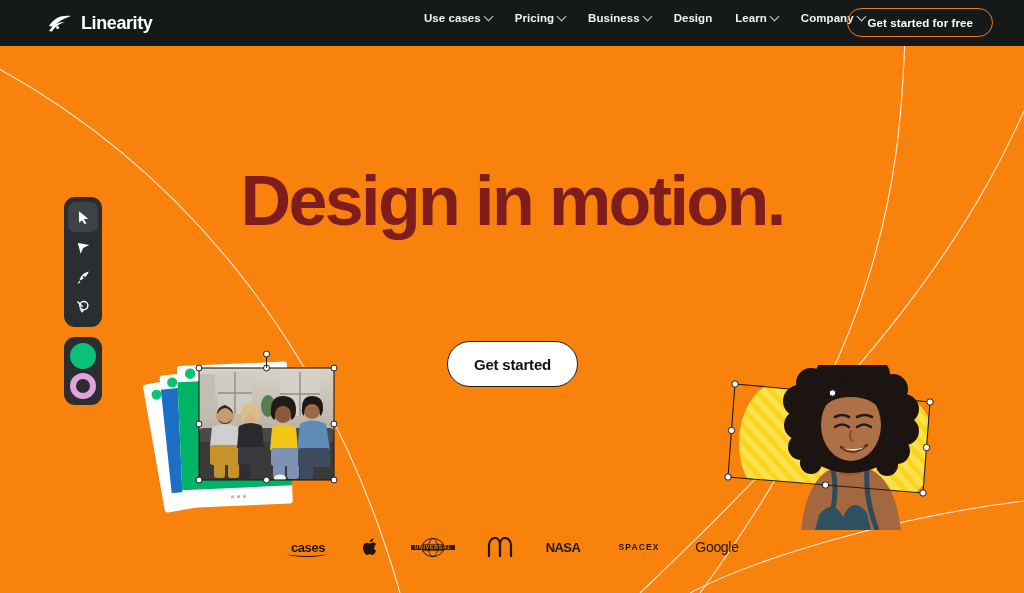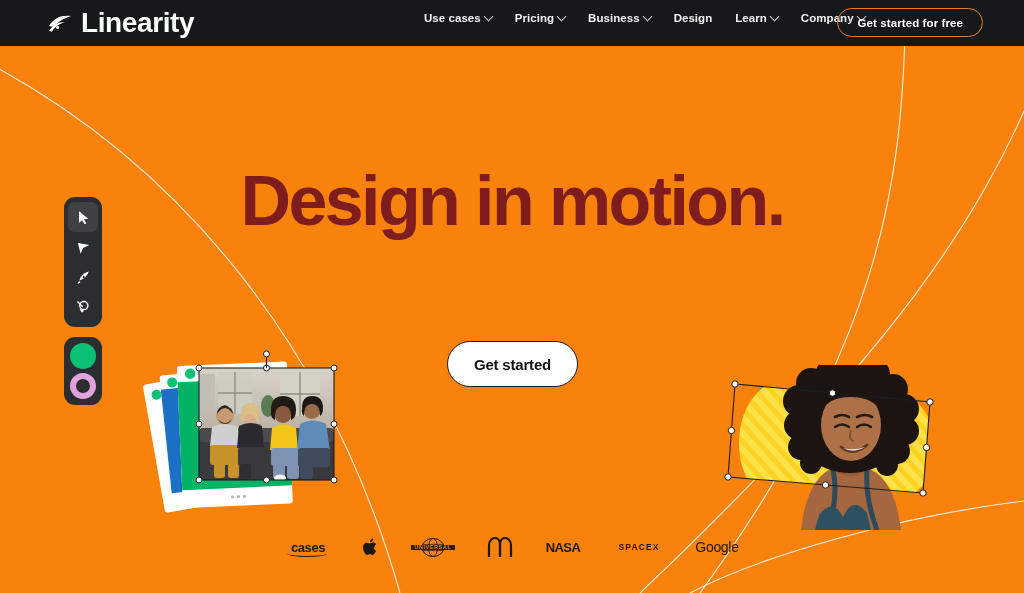--- a/index.html
+++ b/index.html
@@ -36,21 +36,21 @@
     left: 48px;
     top: 9px;
     display: flex;
     align-items: center;
     gap: 7px;
     cursor: pointer;
   }
   .logo-mark { display: block; }
   .logo-text {
     color: #FFFFFF;
-    font-size: 28px;
+    font-size: 18px;
     font-weight: 700;
     letter-spacing: -0.4px;
     line-height: 28px;
   }
 
   .nav {
     position: absolute;
     left: 424px;
     top: 0;
     height: 36px;
@@ -71,21 +71,21 @@
   }
   .chev {
     width: 7px; height: 7px;
     border-right: 1.3px solid #CFCFCF;
     border-bottom: 1.3px solid #CFCFCF;
     transform: translateY(-2px) rotate(45deg);
   }
 
   .cta-header {
     position: absolute;
-    right: 41px;
+    right: 31px;
     top: 8px;
     height: 29px;
     padding: 0 19px;
     border: 1.4px solid #F07B1D;
     border-radius: 16px;
     background: transparent;
     color: #FFFFFF;
     font-size: 11.5px;
     font-weight: 700;
     letter-spacing: 0.1px;

